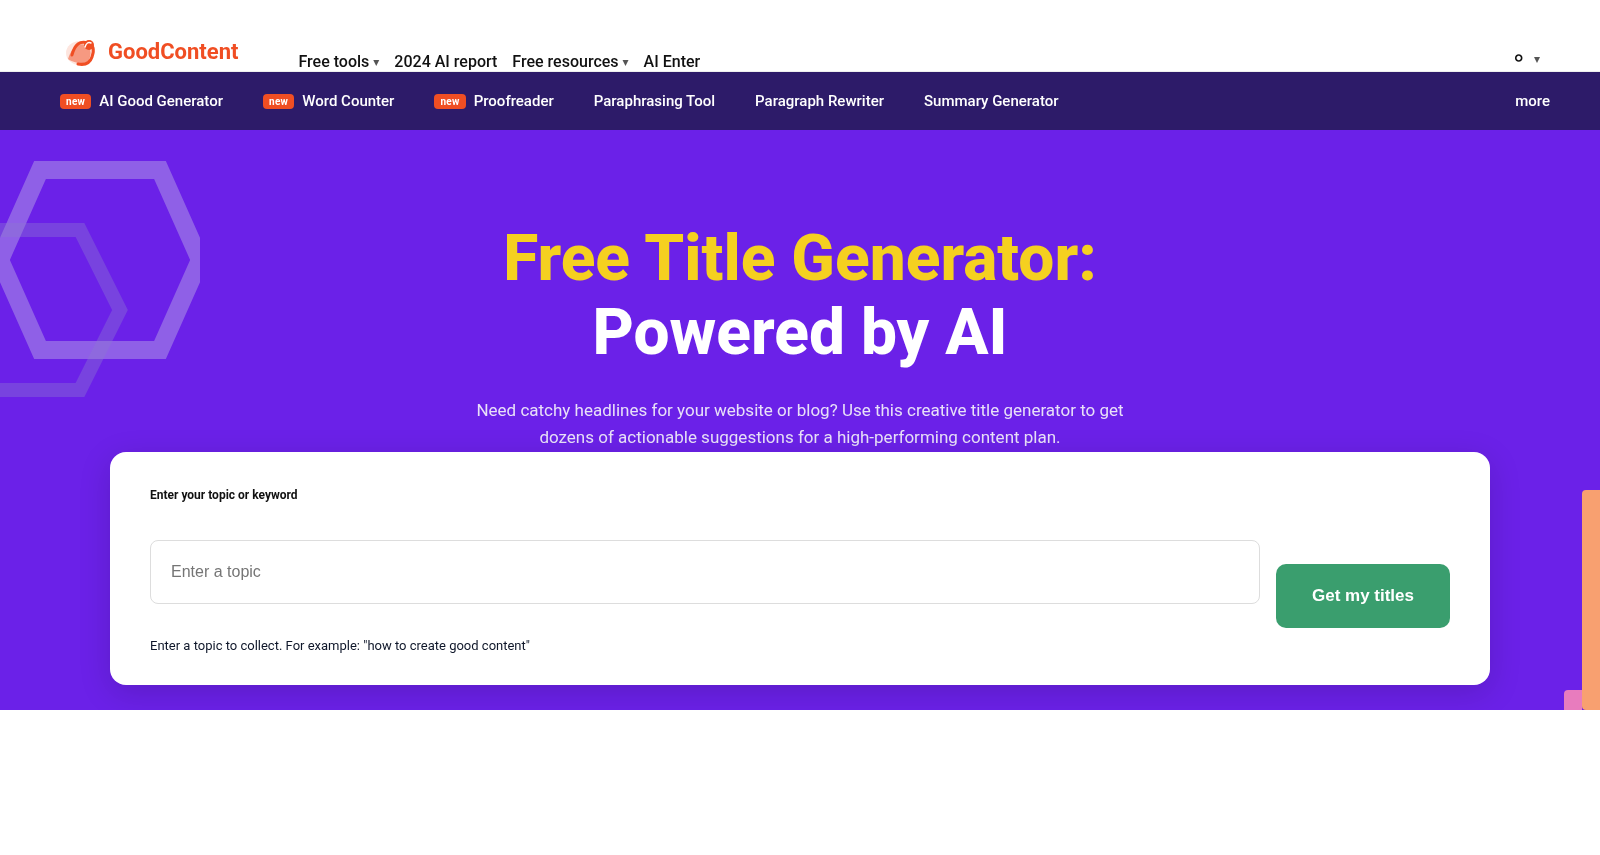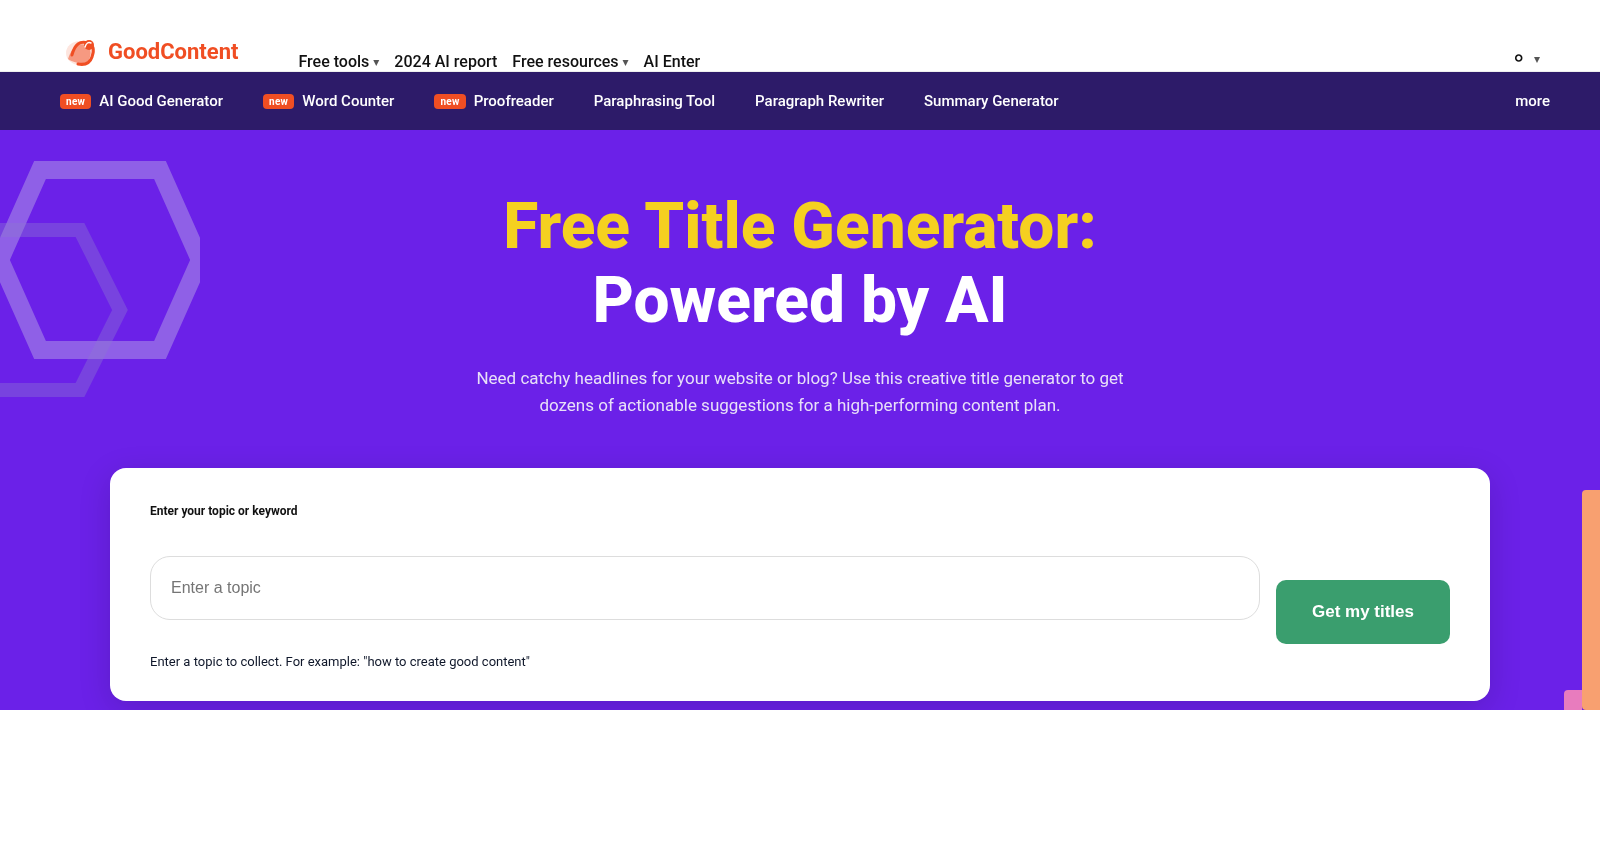--- a/index.html
+++ b/index.html
@@ -105,21 +105,21 @@
       padding: 0 10px;
     }
 
     
     .hero {
       background: #6b21e8;
       min-height: 580px;
       display: flex;
       flex-direction: column;
       align-items: center;
-      padding: 60px 40px 0;
+      padding: 92px 40px 0;
       position: relative;
       overflow: hidden;
     }
 
     
     .hex-decoration {
       position: absolute;
       left: -20px;
       top: 20px;
       width: 220px;
@@ -159,21 +159,20 @@
       color: #fff;
       display: block;
     }
     .hero-subtitle {
       font-size: 17px;
       color: #e8e0f8;
       text-align: center;
       max-width: 680px;
       line-height: 1.6;
       margin-top: 16px;
-      margin-bottom: 48px;
     }
 
     
     .tool-card {
       background: #fff;
       border-radius: 16px;
       padding: 36px 40px 32px;
       width: 1380px;
       max-width: 95%;
       box-shadow: 0 8px 32px rgba(0,0,0,0.15);
@@ -188,21 +187,21 @@
     }
     .input-row {
       display: flex;
       gap: 16px;
       align-items: center;
     }
     .topic-input {
       flex: 1;
       height: 64px;
       border: 1.5px solid #ddd;
-      border-radius: 20px;
+      border-radius: 8px;
       padding: 0 20px;
       font-size: 16px;
       color: #888;
       outline: none;
     }
     .submit-btn {
       height: 64px;
       padding: 0 36px;
       background: #3a9e6e;
       color: #fff;

